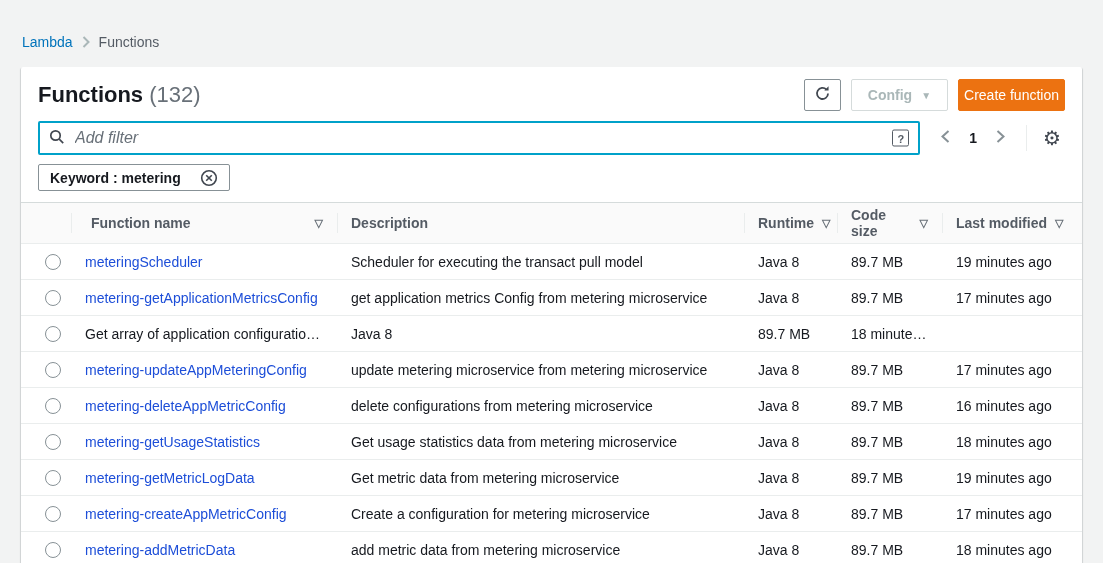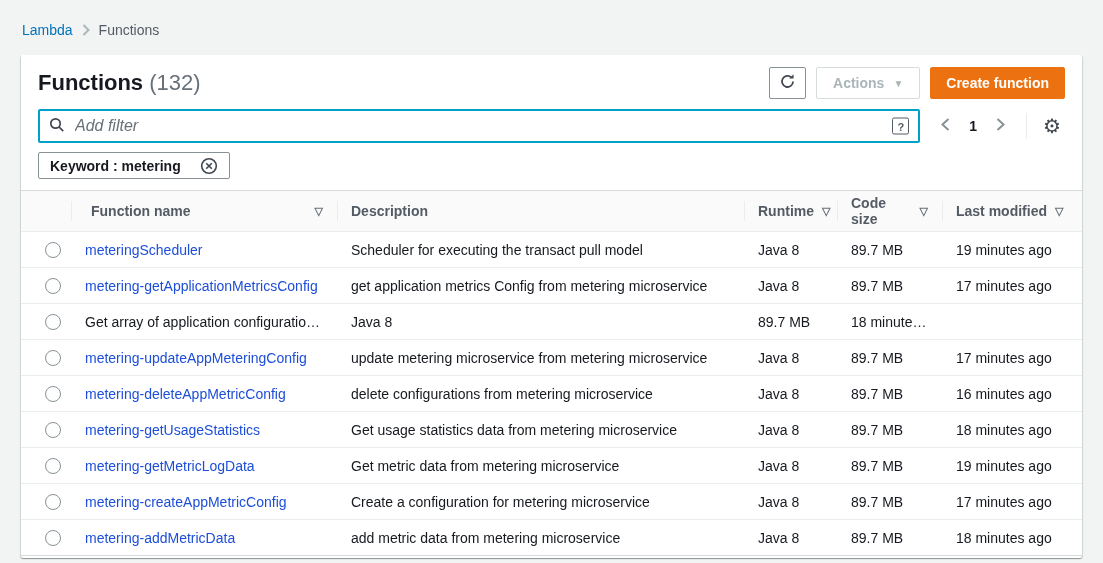--- a/index.html
+++ b/index.html
@@ -11,20 +11,21 @@
     font-size: 14px;
     color: #16191f;
     overflow: hidden;
   }
 
   
   .breadcrumb {
     display: flex; align-items: center; gap: 9px;
     padding: 22px 10px 0 22px;
     height: 38px;
+    margin-top: 12px;
   }
   .breadcrumb a { color: #0073bb; text-decoration: none; cursor: pointer; }
   .breadcrumb .crumb-current { color: #545b64; }
   .crumb-sep { display: inline-flex; align-items: center; }
 
   
   .card {
     margin: 17px 21px 0;
     background: #fff;
     border-radius: 2px;
@@ -46,23 +47,23 @@
     display: inline-flex; align-items: center; justify-content: center;
   }
   .btn-actions {
     height: 32px; padding: 0 16px;
     background: #fff; border: 1px solid #d5dbdb;
     color: #aab7b8; font-weight: bold;
     display: inline-flex; align-items: center; gap: 9px;
   }
   .btn-actions .caret { font-size: 10px; }
   .btn-create {
-    height: 32px; padding: 0 15px;
+    height: 32px; padding: 0 5px;
     background: #ec7211; border: 1px solid #ec7211;
-    color: #fff; font-weight: bold;
+    color: #fff; font-weight: normal;
   }
 
   
   .filter-row {
     display: flex; align-items: center;
     padding: 2px 17px 0;
     gap: 12px;
   }
   .search-box {
     flex: 1;
@@ -170,21 +171,21 @@
     <div class="header-actions">
       <button class="btn btn-refresh">
         <span>
           <svg width="17" height="17" viewBox="0 0 16 16">
             <path d="M13.2 8 A5.2 5.2 0 1 1 11.7 4.3" fill="none" stroke="#414750" stroke-width="1.7"></path>
             <path d="M13.7 1.2 L13.7 5.2 L9.7 5.2 Z" fill="#414750"></path>
           </svg>
         </span>
       </button>
       <button class="btn btn-actions" disabled="">
-        <span>Actions</span>
+        <span>Config</span>
         <span class="caret">▼</span>
       </button>
       <button class="btn btn-create">Create function</button>
     </div>
   </div>
 
   <div class="filter-row">
     <div class="search-box">
       <span>
         <svg width="16" height="16" viewBox="0 0 16 16">

